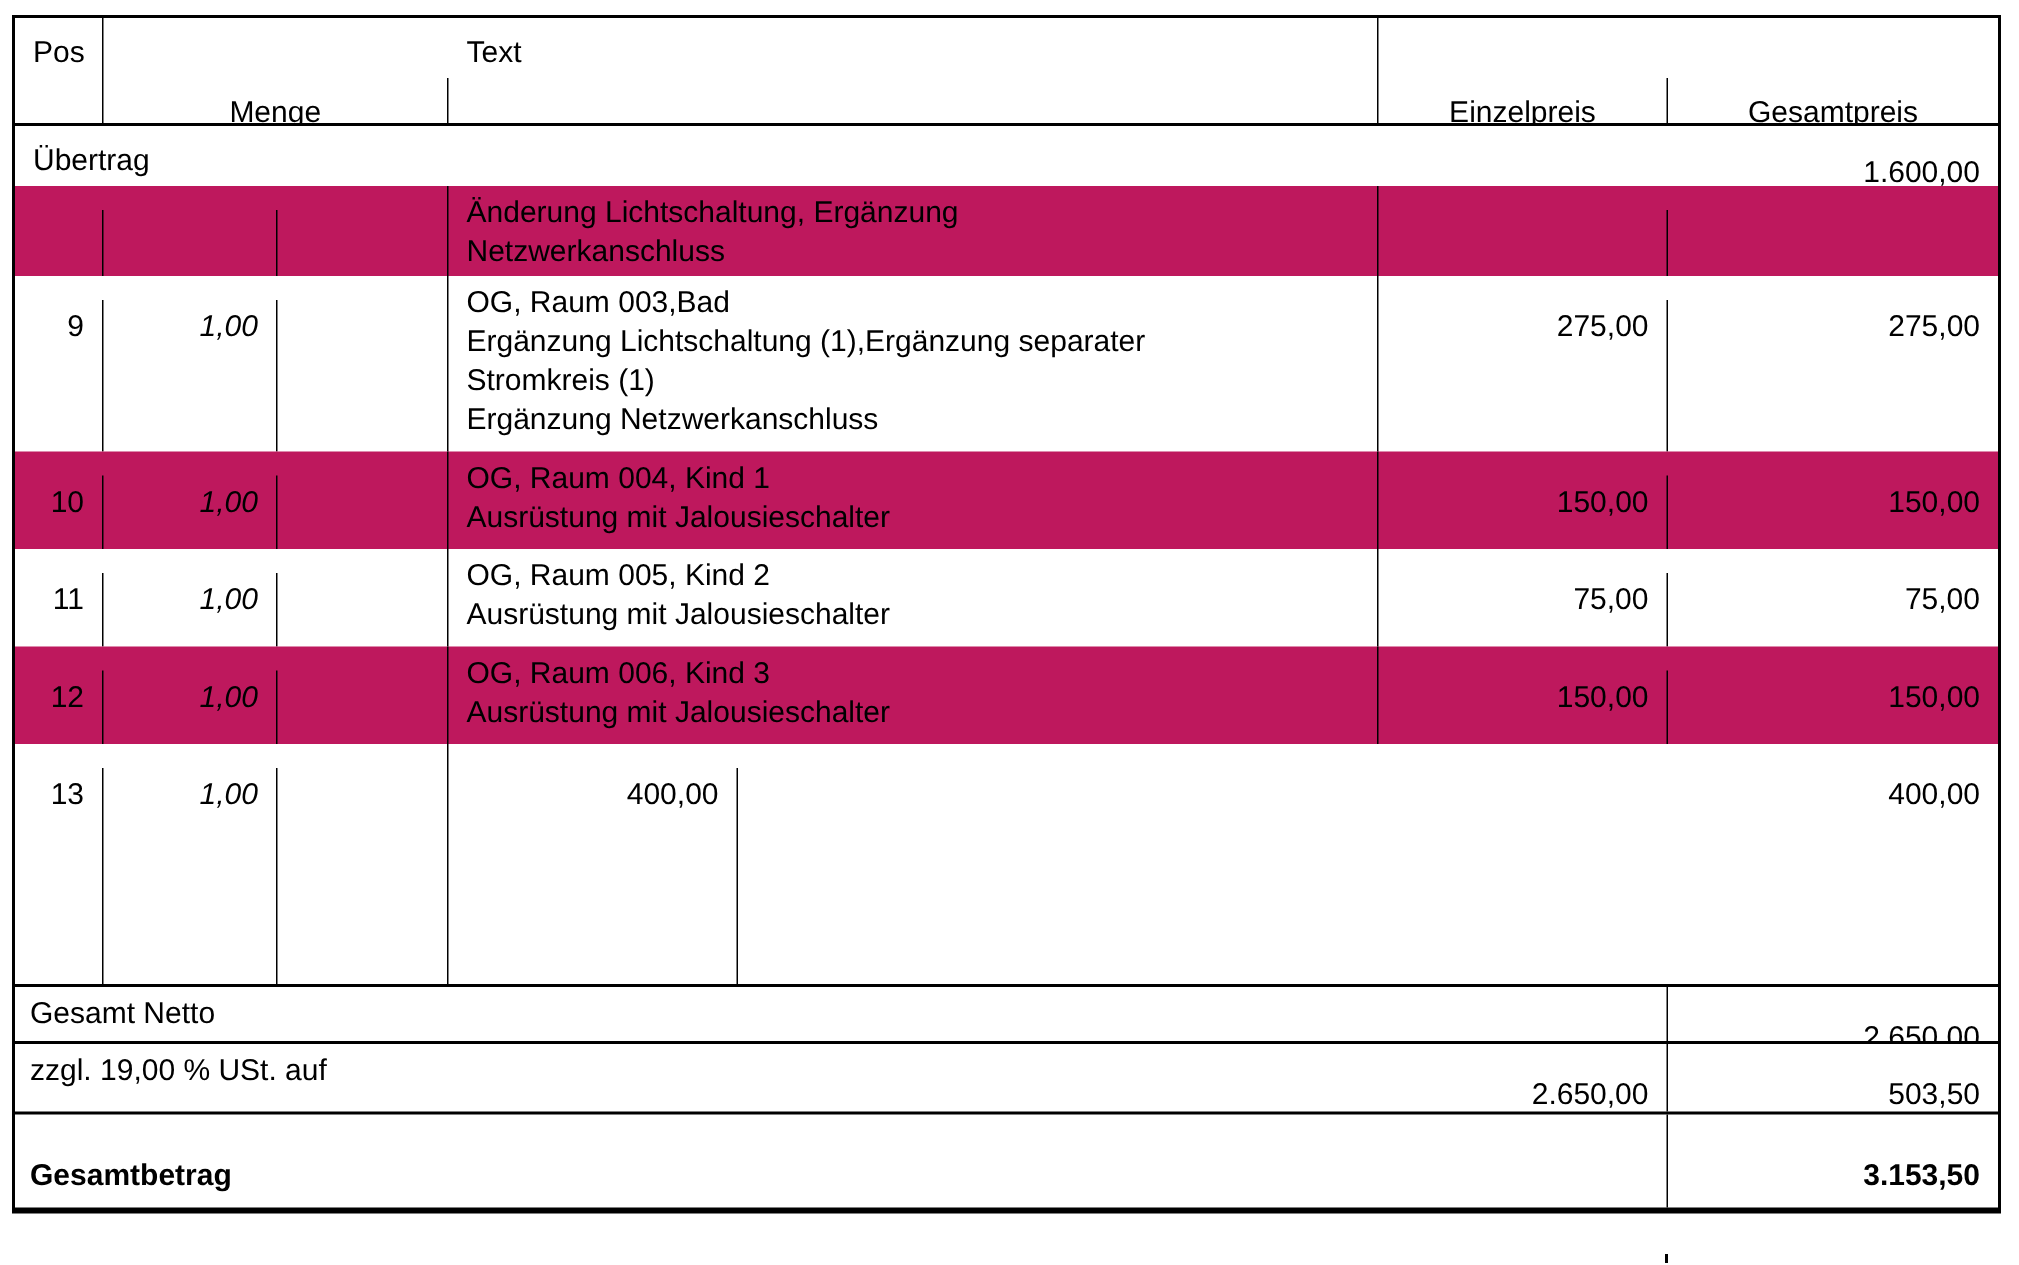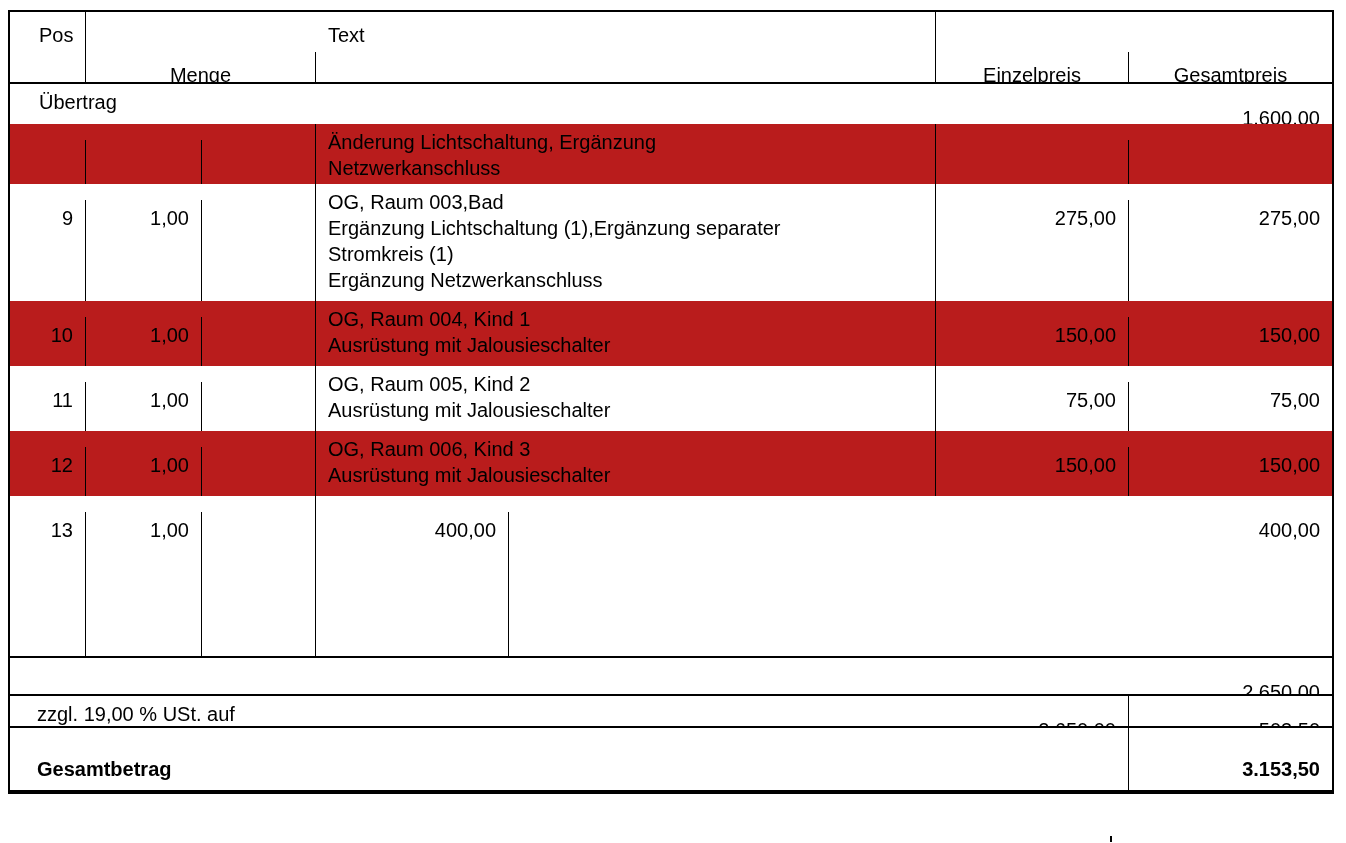--- a/index.html
+++ b/index.html
@@ -13,26 +13,26 @@
     color:#000000;
   }
   .doc-table {
     position:absolute; left:8px; top:10px;
     width:1326px;
     border:2px solid #000;
     border-bottom-width:4px;
     display:flex; flex-direction:column;
     background:#fff;
   }
-  .row { display:flex; width:100%;padding-left:17px; }
-  .shaded { background:#b91c1c; }
+  .row { display:flex; width:100%; }
+  .shaded { background:#be185d; }
 
   
   .c-pos    { width:59px;  }
-  .c-menge  { width:116px; }
+  .c-menge  { width:116px;font-style:italic; }
   .c-unit   { width:114px; }
   .c-text   { width:620px; }
   .c-einzel { width:193px; }
   .c-gesamt { flex:1; }
   .c-mengehdr { width:230px; }   
   .c-merged   { width:1102px; }  
 
   .cell {
     border-right:1.5px solid #000;
     padding:5px 12px 0 12px;
@@ -47,28 +47,28 @@
   
   .r-header    { height:72px; border-bottom:2px solid #000; }
   .r-header .cell { padding-top:10px; }
   .r-uebertrag { height:40px; }
   .r-uebertrag .cell { border-right:none; }
   .r-aend      { height:60px; }
   .r-9         { height:117px; }
   .r-sm        { height:65px; }
   .r-13        { height:160px; }
   .r-netto     { height:38px; border-top:2px solid #000; }
-  .r-ust       { height:32px; border-top:2px solid #000; }
+  .r-ust       { height:47px; border-top:2px solid #000; }
   .r-betrag    { height:64px; border-top:2px solid #000; font-weight:bold; }
   .r-betrag .cell { display:flex; align-items:flex-end; padding-bottom:8px; }
   .r-betrag .num { justify-content:flex-end;text-align:center; }
 
   .split { display:flex; justify-content:space-between; }
   .plain-label { padding-left:10px; }
-  .full { flex:1; }
+  .full { flex:1;align-items:center; }
 
   .tick {
     position:absolute; left:1110px; top:836px;
     width:2px; height:6px; background:#000;
   }
 </style>
 </head>
 <body>
 
 <div class="page">
@@ -145,20 +145,21 @@
 
     <div class="row r-13">
       <div class="cell c-pos num">13</div>
       <div class="cell c-menge num">1,00</div>
       <div class="cell c-unit"></div>
       <div class="cell c-einzel num">400,00</div>
       <div class="cell c-gesamt num">400,00</div>
     </div>
 
     <div class="row r-netto">
+      <div class="cell c-merged plain-label">Gesamt Netto</div>
       <div class="cell c-gesamt num">2.650,00</div>
     </div>
 
     <div class="row r-ust">
       <div class="cell c-merged split plain-label">
         <span>zzgl. 19,00 % USt. auf</span>
         <span class="num">2.650,00</span>
       </div>
       <div class="cell c-gesamt num">503,50</div>
     </div>

